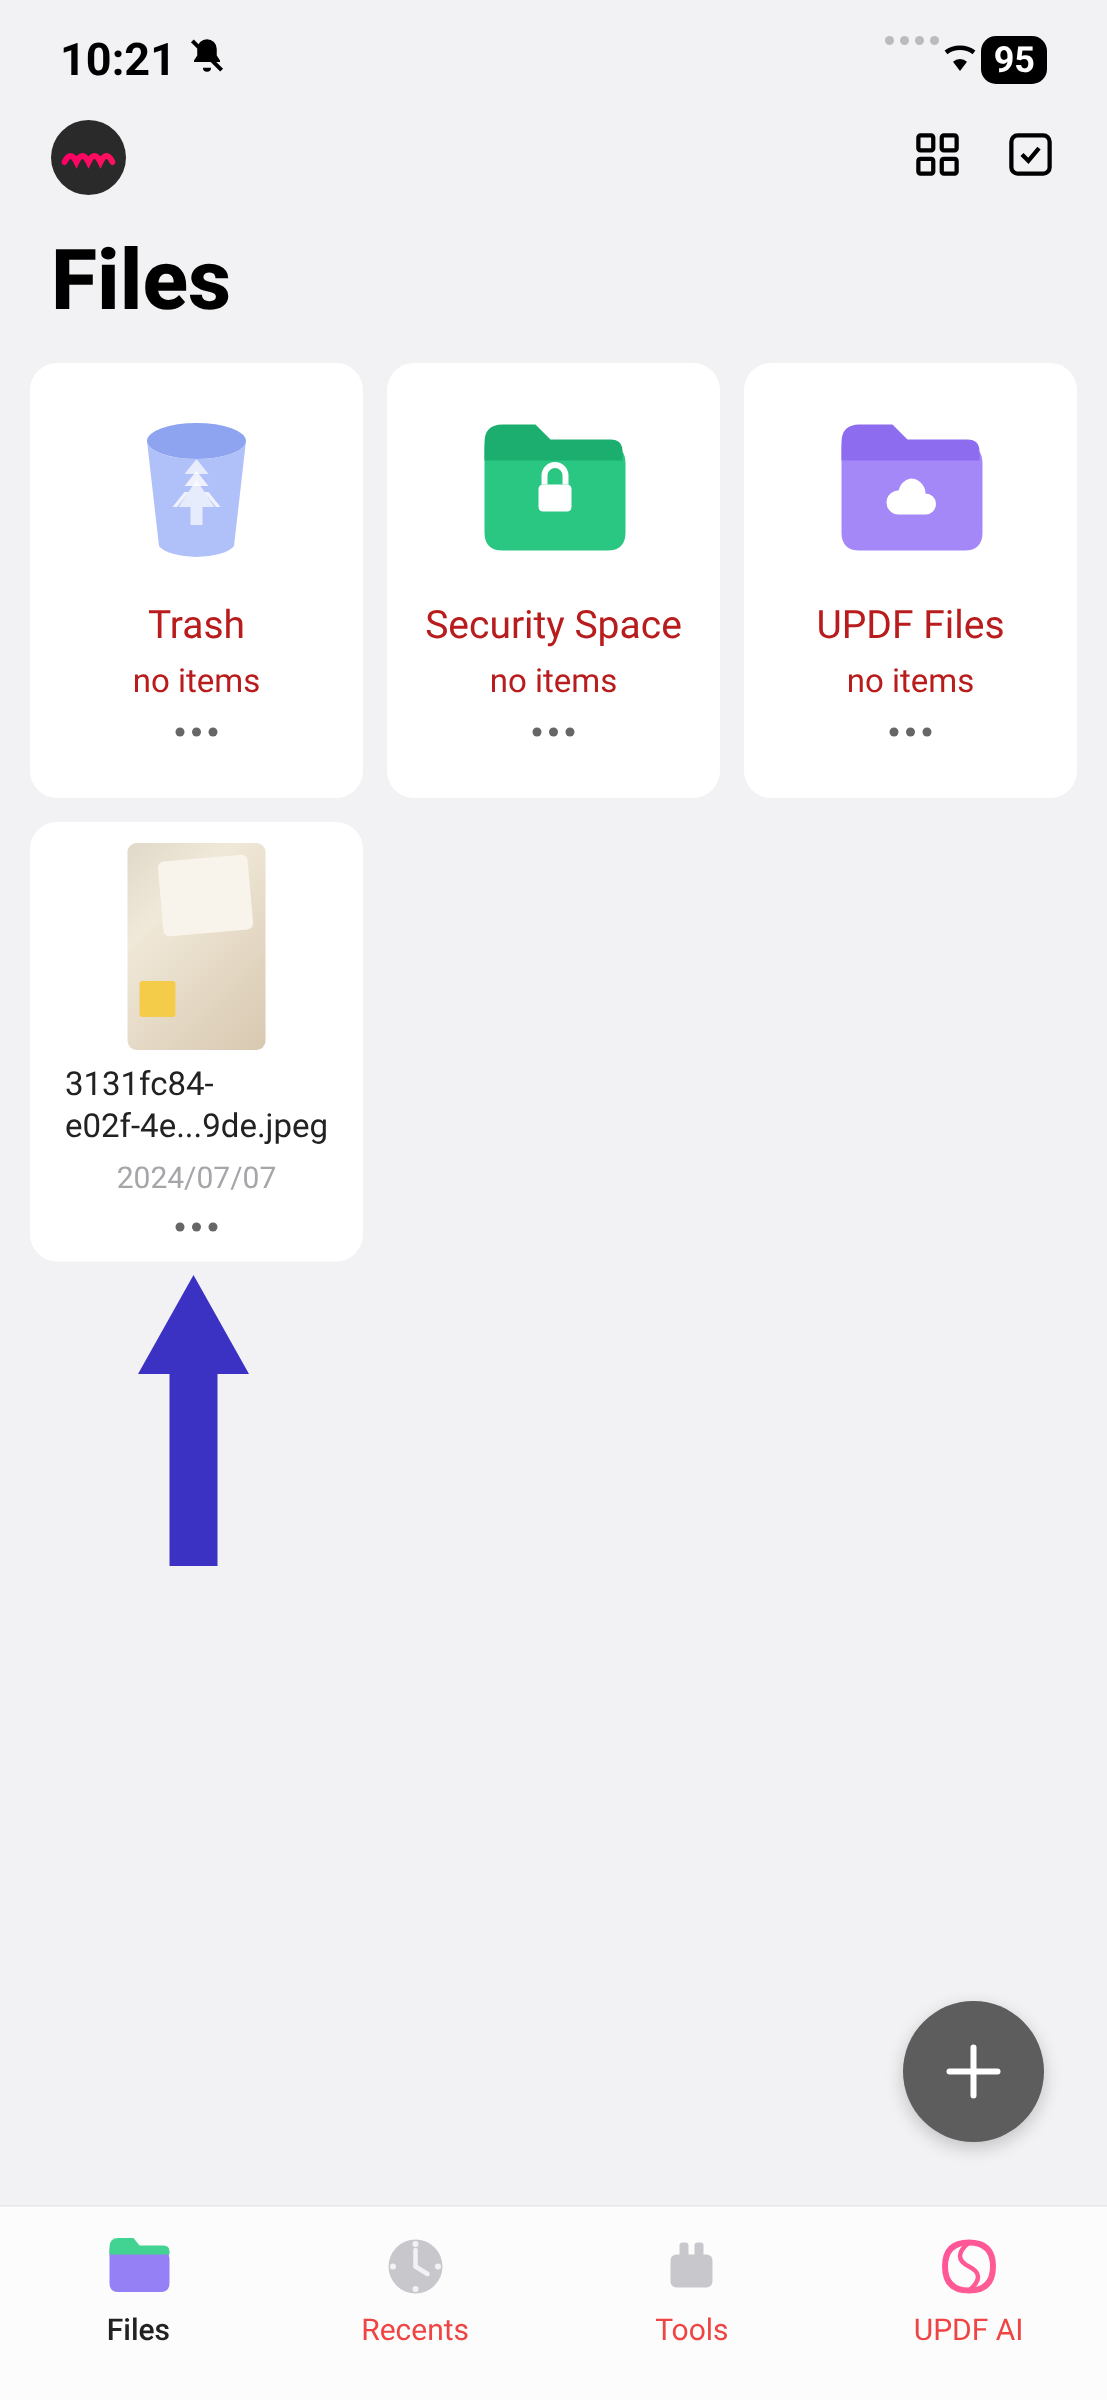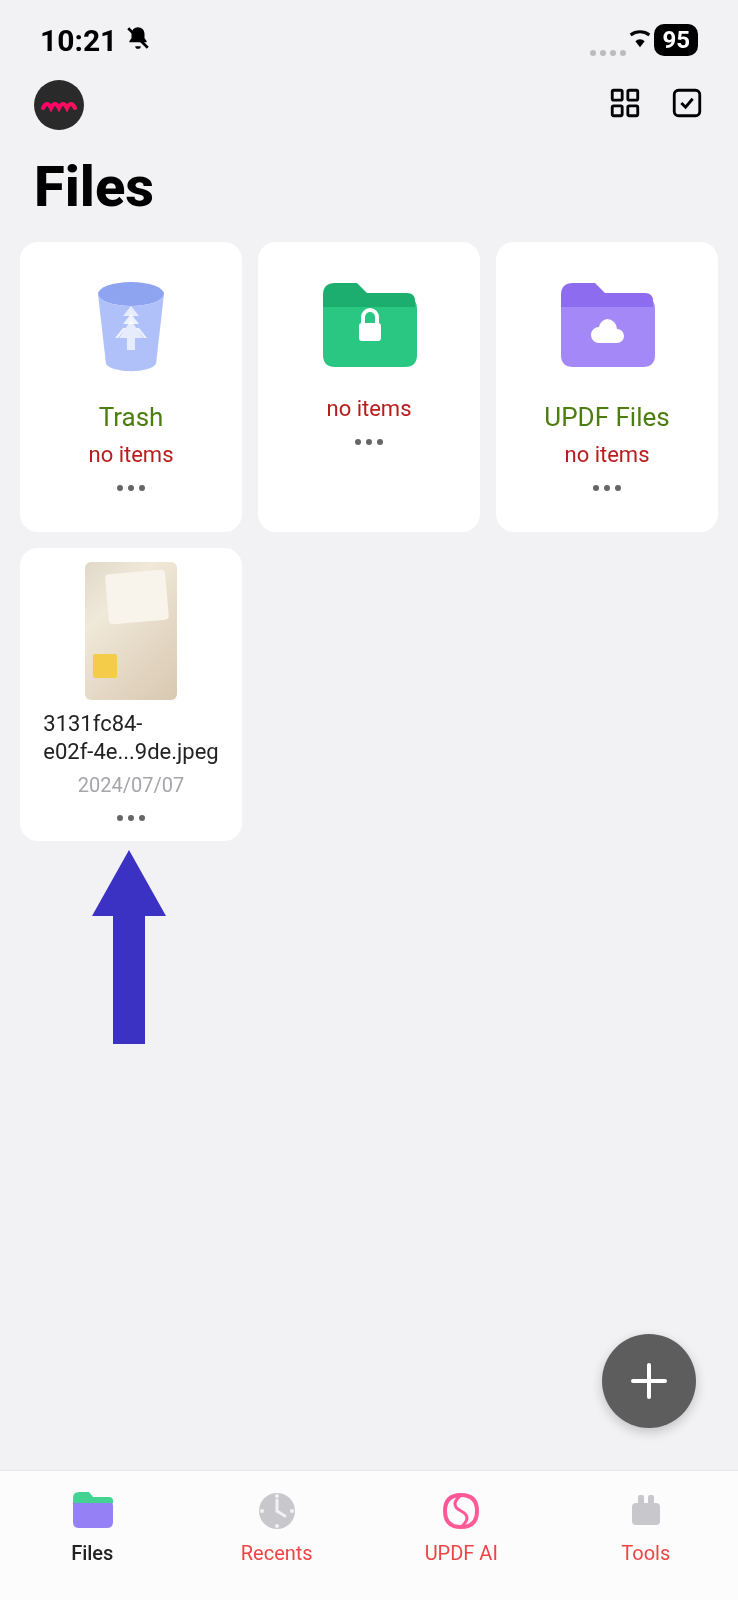--- a/index.html
+++ b/index.html
@@ -28,21 +28,21 @@
     .status-left {
       display: flex;
       align-items: center;
       gap: 8px;
       font-size: 30px;
       font-weight: 700;
       color: #000;
     }
     .status-right {
       display: flex;
-      align-items: flex-end;
+      align-items: flex-start;
     }
     .dots {
       display: flex;
       gap: 4px;
     }
     .dotsmall {
       width: 6px;
       height: 6px;
       border-radius: 50%;
       background: #bbb;
@@ -100,21 +100,21 @@
       min-height: 290px;
     }
     .card-icon-wrap {
       height: 120px;
       display: flex;
       align-items: center;
       justify-content: center;
     }
     .card-title {
       font-size: 26px;
-      color: #4d7c0f;
+      color: #b91c1c;
       margin-top: 16px;
       text-align: center;
     }
     .card-title-file {
       font-size: 22px;
       color: #222;
       margin-top: 10px;
       text-align: left;
       line-height: 1.25;
     }
@@ -315,20 +315,21 @@
 
   <div class="card">
     <div class="card-icon-wrap">
       <svg width="104" height="90" viewBox="0 0 104 90">
         <path d="M6 18 q0 -12 12 -12 h22 l10 10 h38 q12 0 12 12 v46 q0 12 -12 12 H18 q-12 0 -12 -12 z" fill="#29c781"></path>
         <path d="M6 26 h92 v-6 q0 -8 -8 -8 H50 l-10 -10 H18 q-12 0 -12 12 z" fill="#1cae6f"></path>
         <rect x="42" y="42" width="22" height="18" rx="3" fill="#fff"></rect>
         <path d="M46 42 v-6 a7 7 0 0 1 14 0 v6" stroke="#fff" stroke-width="4" fill="none"></path>
       </svg>
     </div>
+    <div class="card-title">Security Space</div>
     <div class="card-sub">no items</div>
     <div class="more-dots">
       <span class="dot"></span>
         <span class="dot"></span>
         <span class="dot"></span>
     </div>
   </div>
 
   <div class="card">
     <div class="card-icon-wrap">
@@ -392,41 +393,41 @@
         <circle cx="22" cy="22" r="18"></circle>
         <line x1="22" y1="22" x2="22" y2="11" stroke="#f2f2f4" stroke-width="3" stroke-linecap="round"></line>
         <line x1="22" y1="22" x2="30" y2="27" stroke="#f2f2f4" stroke-width="3" stroke-linecap="round"></line>
         <circle cx="22" cy="7" r="2" fill="#f2f2f4"></circle>
         <circle cx="37" cy="22" r="2" fill="#f2f2f4"></circle>
         <circle cx="22" cy="37" r="2" fill="#f2f2f4"></circle>
         <circle cx="7" cy="22" r="2" fill="#f2f2f4"></circle>
       </svg>
     </div>
     <div class="tab-label">Recents</div>
+  </div>
+  <div class="tab-item">
+    <div class="tab-icon-wrap">
+      <svg width="44" height="44" viewBox="0 0 44 44" fill="#c8c8cc">
+        <rect x="8" y="14" width="28" height="22" rx="4"></rect>
+        <rect x="14" y="6" width="6" height="10" rx="2"></rect>
+        <rect x="24" y="6" width="6" height="10" rx="2"></rect>
+      </svg>
+    </div>
+    <div class="tab-label">Tools</div>
   </div>
   <div class="tab-item">
     <div class="tab-icon-wrap">
       <svg width="44" height="44" viewBox="0 0 44 44" fill="none" stroke-width="4">
         <path d="M22 6 Q38 6 38 22 Q38 38 22 38 Q6 38 6 22 Q6 6 22 6 Z" stroke="url(#g2)"></path>
         <path d="M22 6 Q10 16 22 22 Q34 28 22 38" stroke="url(#g2)" stroke-width="3"></path>
         <defs>
           <linearGradient id="g2" x1="0" y1="0" x2="44" y2="44">
             <stop offset="0%" stop-color="#f59"></stop>
             <stop offset="33%" stop-color="#fb4"></stop>
             <stop offset="66%" stop-color="#4cd"></stop>
             <stop offset="100%" stop-color="#58f"></stop>
           </linearGradient>
         </defs>
       </svg>
     </div>
     <div class="tab-label">UPDF AI</div>
   </div>
-  <div class="tab-item">
-    <div class="tab-icon-wrap">
-      <svg width="44" height="44" viewBox="0 0 44 44" fill="#c8c8cc">
-        <rect x="8" y="14" width="28" height="22" rx="4"></rect>
-        <rect x="14" y="6" width="6" height="10" rx="2"></rect>
-        <rect x="24" y="6" width="6" height="10" rx="2"></rect>
-      </svg>
-    </div>
-    <div class="tab-label">Tools</div>
-  </div>
 </div>
 
 </body></html>

